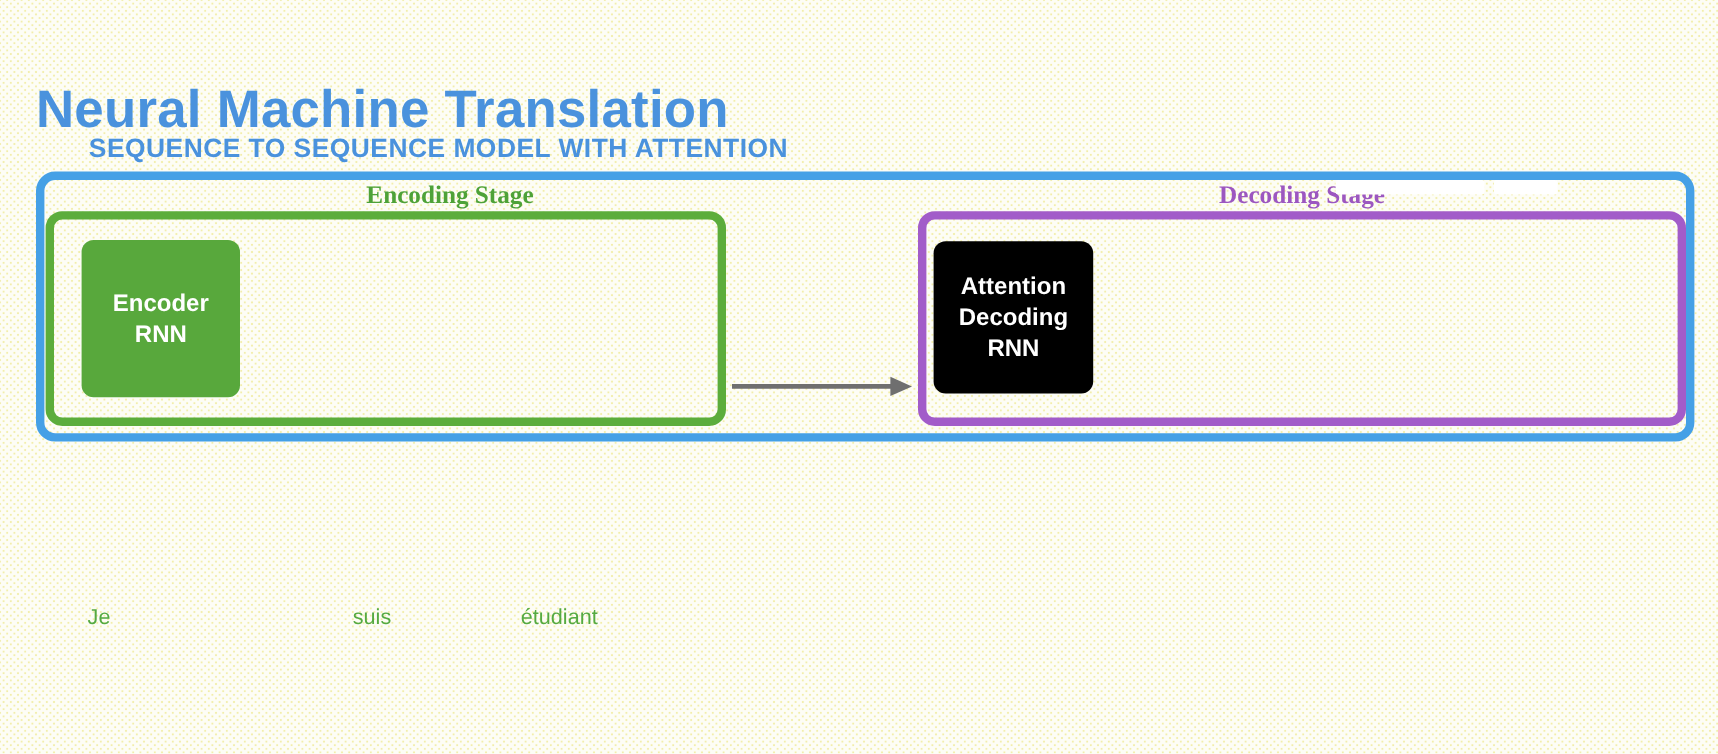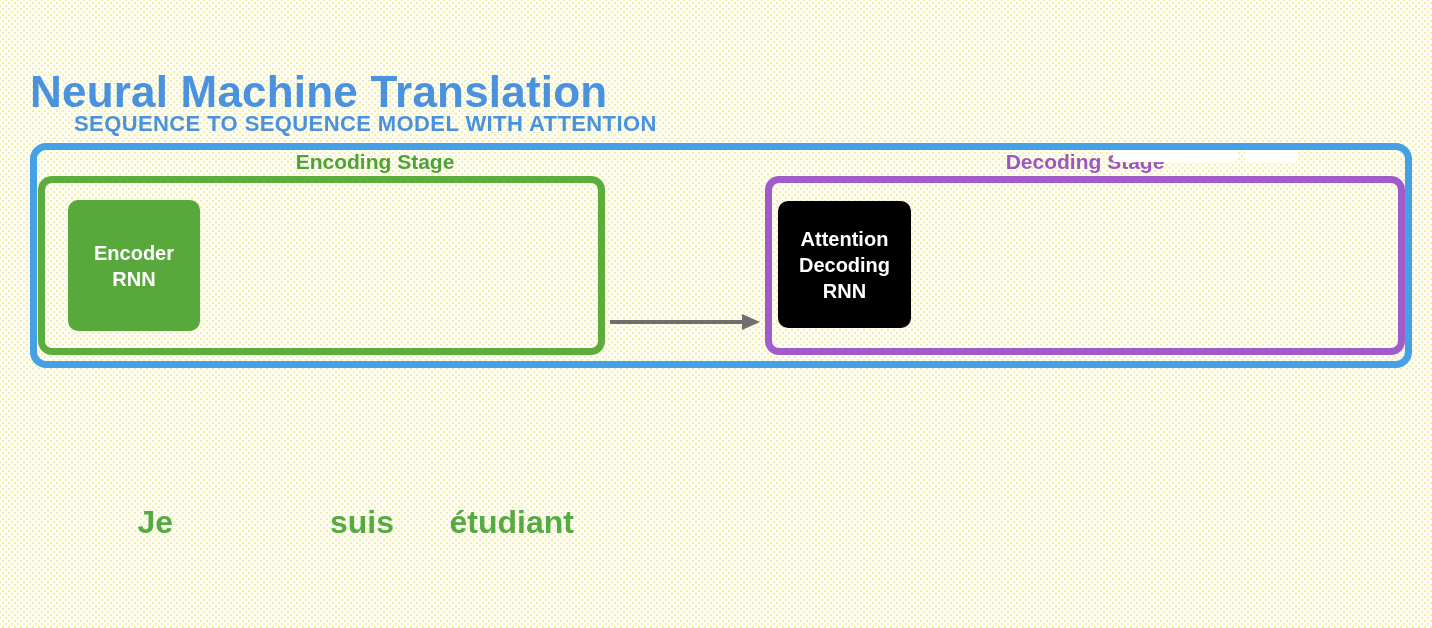--- a/index.html
+++ b/index.html
@@ -22,20 +22,21 @@
     left:30px;top:111px;font-size:22px;font-weight:bold;color:#4a92dd;
     white-space:nowrap;letter-spacing:0.4px;margin-left:44px;
   }
   .outer-frame{
     left:30px;top:143px;width:1382px;height:225px;
     border:7px solid #45a0e6;border-radius:16px;box-sizing:border-box;
   }
   .stage-label{
     top:150px;width:220px;text-align:center;font-size:21px;font-weight:bold;
     white-space:nowrap;
+    font-family:Liberation Serif, serif;
   }
   .stage-label.enc{left:265px;color:#4ea238;}
   .stage-label.dec{left:975px;color:#9c57c0;}
   .enc-frame{
     left:38px;top:176px;width:567px;height:179px;
     border:7px solid #5cad3c;border-radius:14px;box-sizing:border-box;
   }
   .dec-frame{
     left:765px;top:176px;width:640px;height:179px;
     border:7px solid #a25cc9;border-radius:14px;box-sizing:border-box;
@@ -45,21 +46,21 @@
     line-height:26px;display:flex;flex-direction:column;justify-content:center;
     align-items:center;text-align:center;
   }
   .encoder-box{left:68px;top:200px;width:132px;height:131px;background:#58a83c;}
   .decoder-box{left:778px;top:201px;width:133px;height:127px;background:#000000;}
   .arrow-svg{left:605px;top:310px;}
   .white-patch{background:#ffffff;border-radius:2px;}
   .patch-1{left:1113px;top:150px;width:124px;height:12px;}
   .patch-2{left:1245px;top:150px;width:53px;height:12px;}
   .token{
-    top:504px;font-size:32px;font-weight:bold;color:#55aa41;text-align:right;
+    top:504px;font-size:18px;font-weight:normal;color:#55aa41;text-align:left;
     white-space:nowrap;
   }
   .token.t0{left:73px;width:100px;}
   .token.t1{left:294px;width:100px;}
   .token.t2{left:434px;width:140px;}
 </style>
 </head>
 <body>
 
 <div class="abs page-title">Neural Machine Translation</div>

